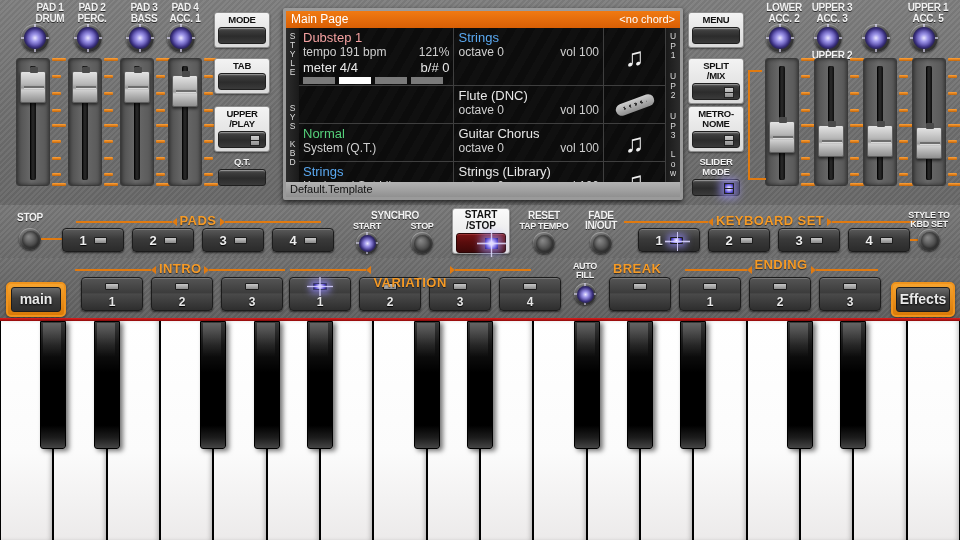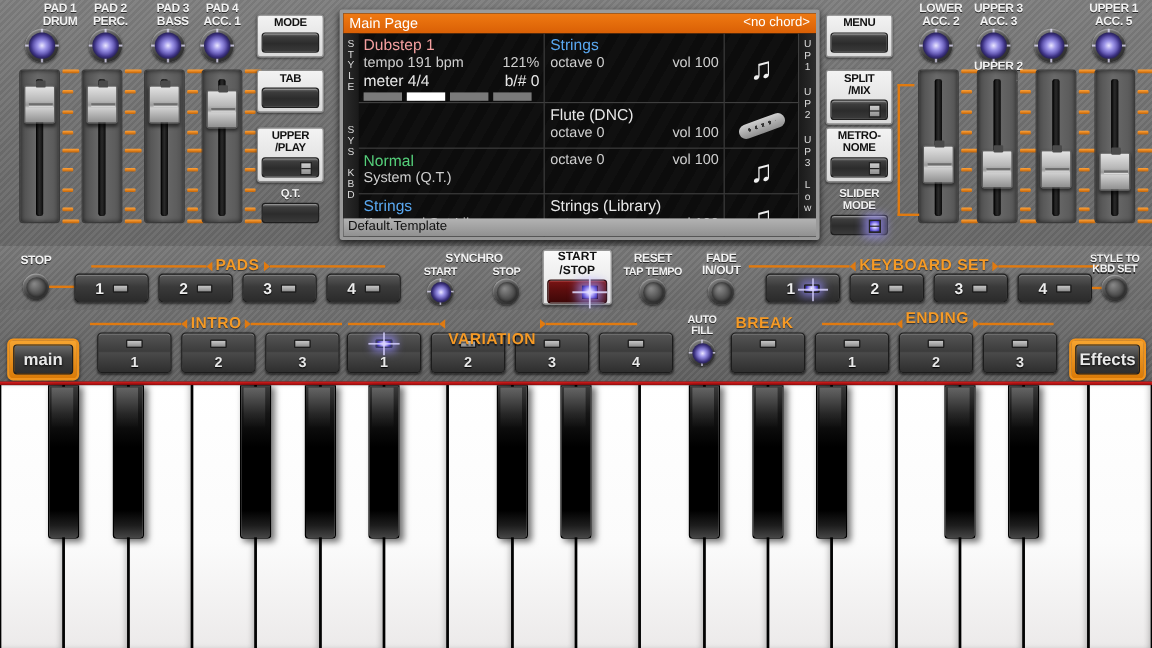--- a/index.html
+++ b/index.html
@@ -653,20 +653,21 @@
           </div>
         </div>
         <div class="row" style="top: 96px; height: 38px;">
           <div class="cell cLeft" style="height: 38px;">
             <div class="l1 green">Normal</div>
             <div class="l2">
               <span>System (Q.T.)</span>
             </div>
           </div>
           <div class="cell cMid" style="height: 38px;">
+            <div class="l1 white">Guitar Chorus</div>
             <div class="l2">
               <span>octave  0</span>
               <span>vol 100</span>
             </div>
           </div>
           <div class="cell cIcon" style="height: 38px;">
             <div class="nicon">♫</div>
           </div>
         </div>
         <div class="row" style="top: 134px; height: 38px;">

